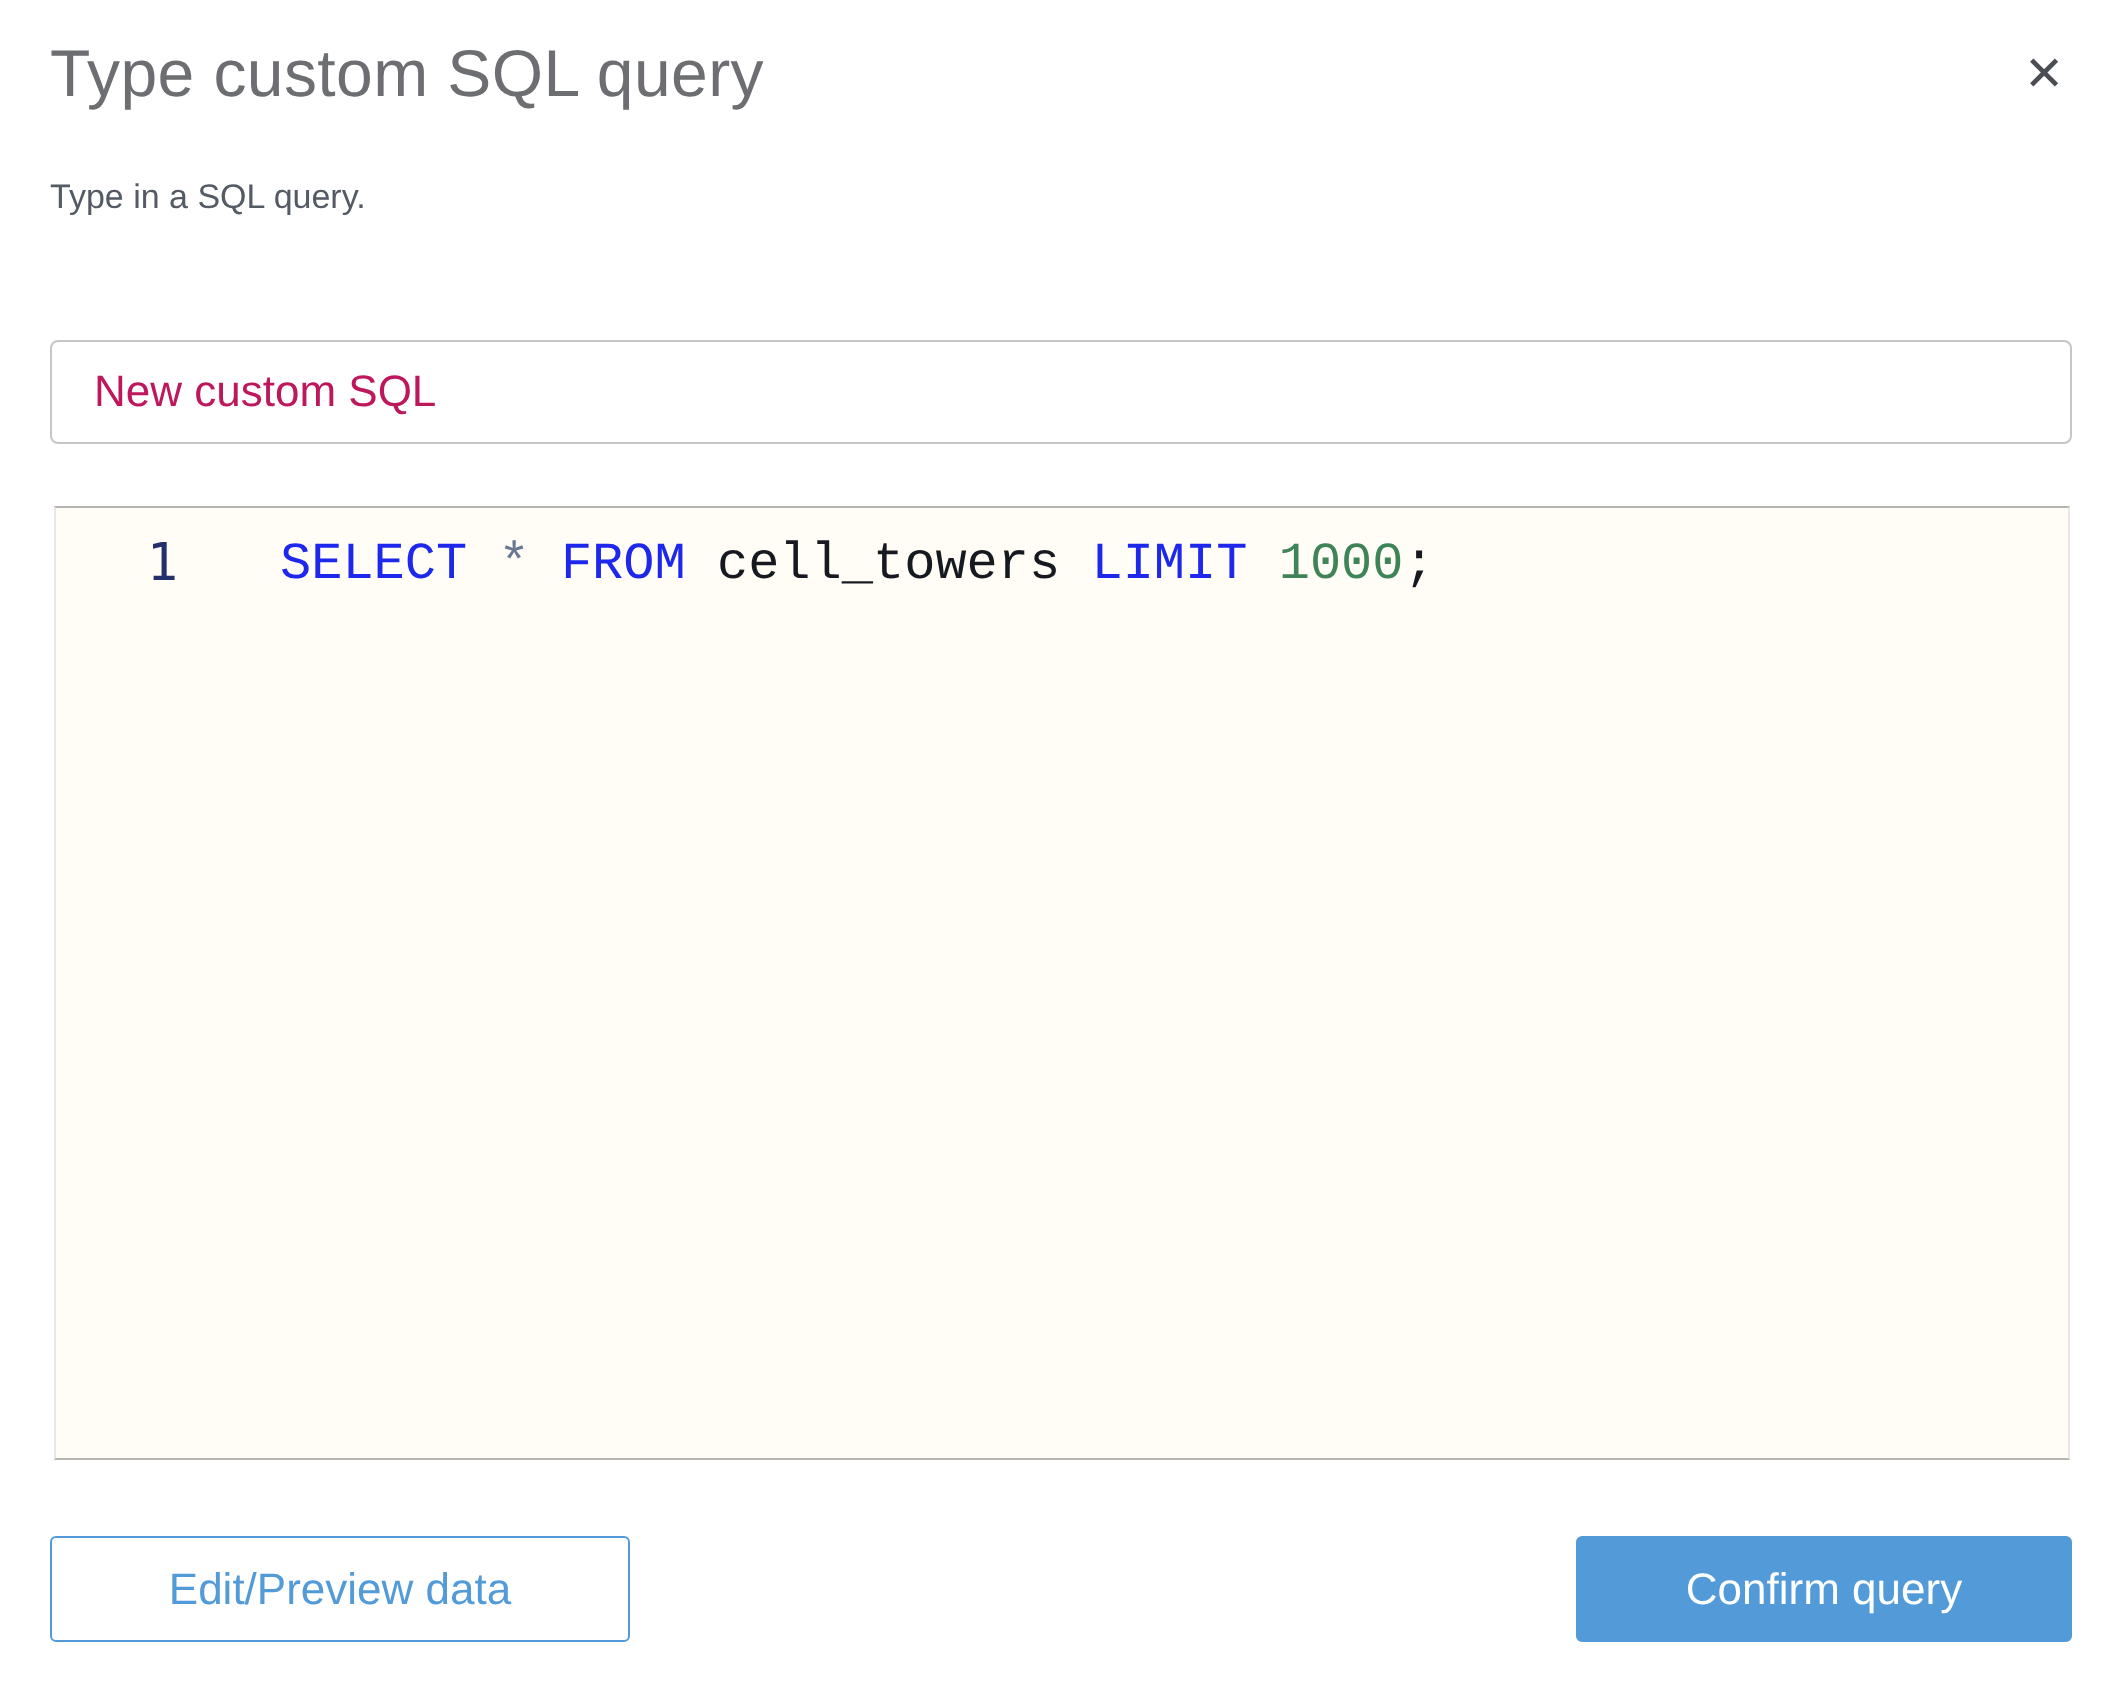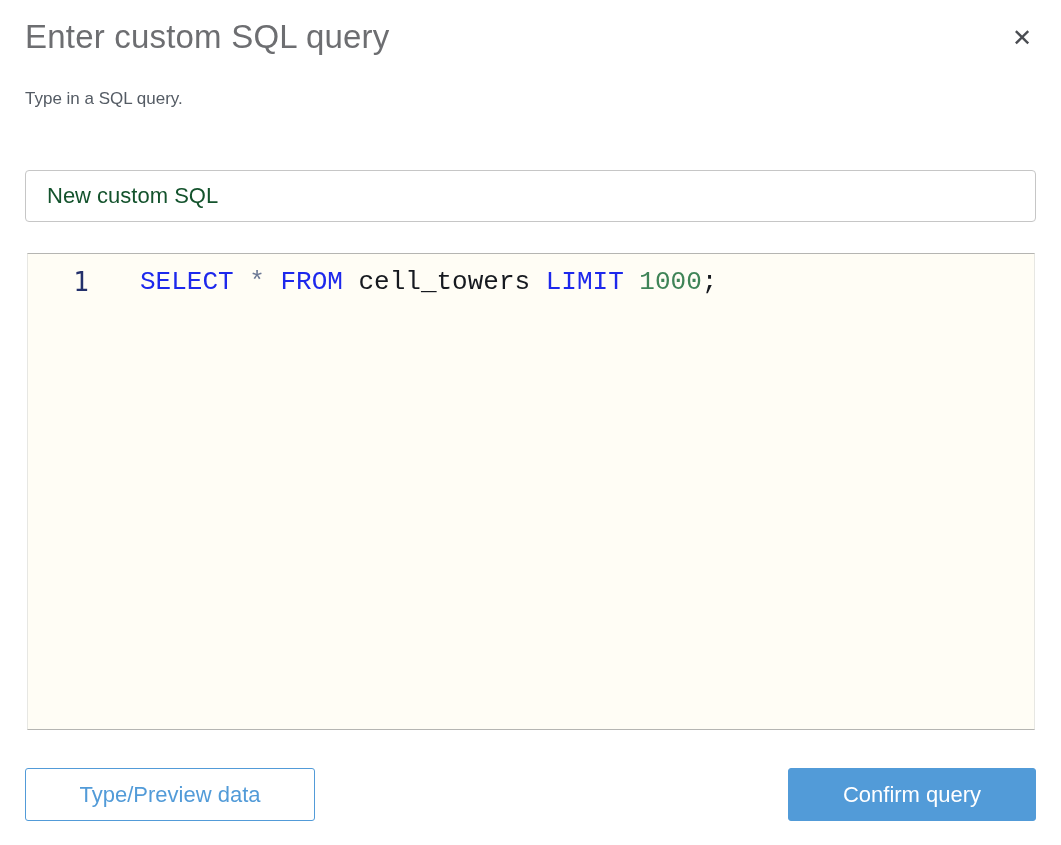--- a/index.html
+++ b/index.html
@@ -42,21 +42,21 @@
   .name-input {
     display: block;
     margin-top: 61px;
     width: 1011px;
     height: 52px;
     border: 1px solid #c6c6c6;
     border-radius: 4px;
     padding: 0 21px;
     font-size: 22px;
     font-family: "Liberation Sans", "DejaVu Sans", sans-serif;
-    color: #14532d;
+    color: #be185d;
     background: #ffffff;
     outline: none;
   }
   .sql-editor {
     margin-top: 31px;
     margin-left: 2px;
     width: 1008px;
     height: 477px;
     background: #fffdf5;
     border: 1px solid #e7e7e3;
@@ -110,35 +110,35 @@
     color: #ffffff;
     min-width: 248px;
   }
 </style>
 </head>
 <body>
 
 <div class="dialog">
 
   <div class="dialog-header">
-    <h1 class="dialog-title">Enter custom SQL query</h1>
+    <h1 class="dialog-title">Type custom SQL query</h1>
     <button class="close-button">
       <span>✕</span>
     </button>
   </div>
 
   <p class="dialog-subtitle">Type in a SQL query.</p>
 
   <input class="name-input" type="text" value="New custom SQL" style="">
 
   <div class="sql-editor" style="background: rgb(255, 253, 245);">
     <div class="code-row">
       <div class="gutter" style="color: rgb(35, 48, 107);">1</div>
       <div class="code-content"><span style="color: rgb(29, 40, 236);">SELECT</span><span style="color: rgb(22, 25, 31);"> </span><span style="color: rgb(107, 120, 148);">*</span><span style="color: rgb(22, 25, 31);"> </span><span style="color: rgb(29, 40, 236);">FROM</span><span style="color: rgb(22, 25, 31);"> cell_towers </span><span style="color: rgb(29, 40, 236);">LIMIT</span><span style="color: rgb(22, 25, 31);"> </span><span style="color: rgb(63, 132, 87);">1000</span><span style="color: rgb(22, 25, 31);">;</span></div>
     </div>
   </div>
 
   <div class="footer">
-    <button class="btn btn-secondary">Type/Preview data</button>
+    <button class="btn btn-secondary">Edit/Preview data</button>
     <button class="btn btn-primary">Confirm query</button>
   </div>
 
 </div>
 
 </body></html>

